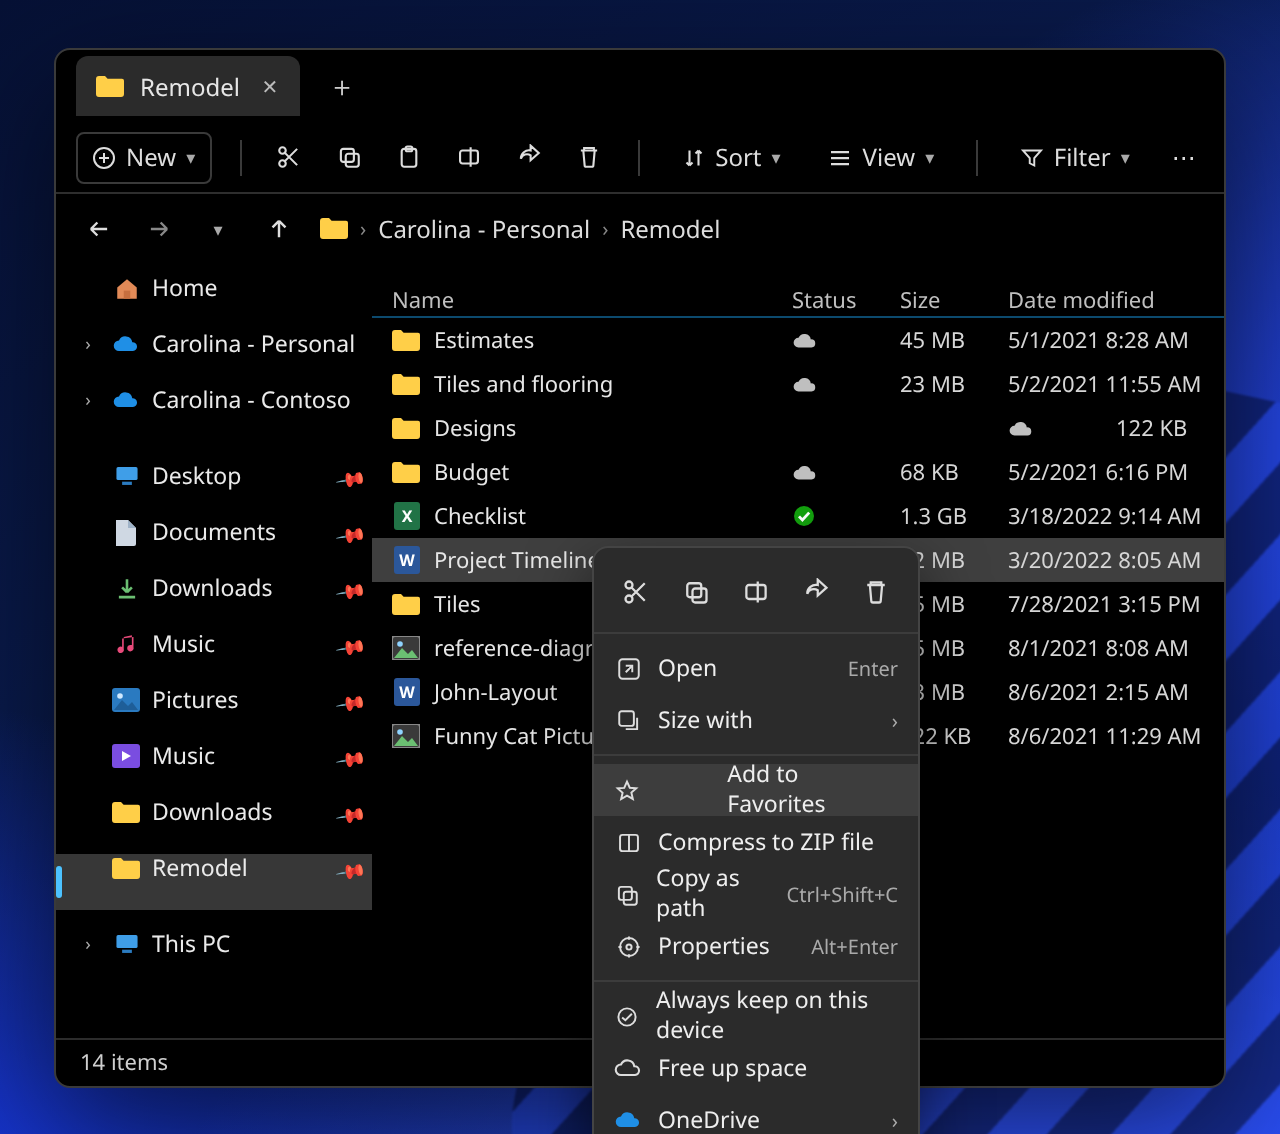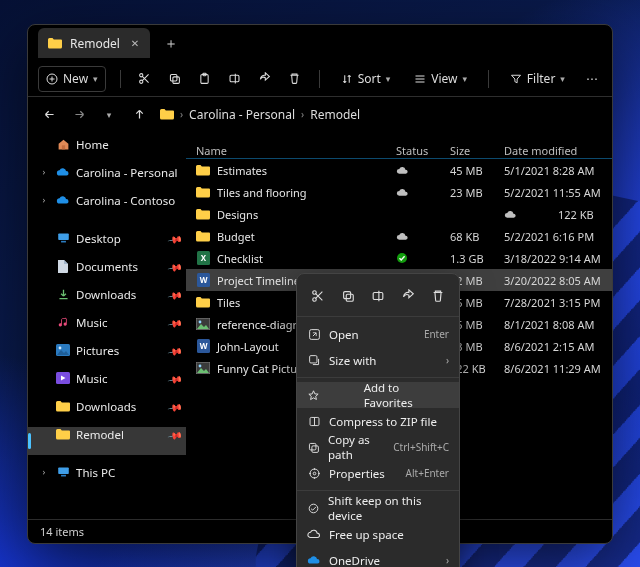--- a/index.html
+++ b/index.html
@@ -639,21 +639,21 @@
       <span class="ctx-hint">Alt+Enter</span>
     </div>
     <div class="ctx-sep"></div>
     <div class="ctx-item">
       <span class="ico">
           <svg width="13" height="13" viewBox="0 0 16 16">
             <circle cx="8" cy="8" r="5.3" fill="none" stroke="#ddd" stroke-width="1.2"></circle>
             <path stroke="#ddd" stroke-width="1.2" fill="none" d="M5 8.3 7 10l4-4"></path>
           </svg>
         </span>
-      <span>Shift keep on this device</span>
+      <span>Always keep on this device</span>
     </div>
     <div class="ctx-item">
       <span class="ico">
           <svg width="14" height="10" viewBox="0 0 16 10">
             <path fill="none" stroke="#ddd" stroke-width="1.2" d="M4 9a3 3 0 0 1 0-6 4 4 0 0 1 7.6 1A2.5 2.5 0 0 1 12 9Z"></path>
           </svg>
         </span>
       <span>Free up space</span>
     </div>
     <div class="ctx-item">

